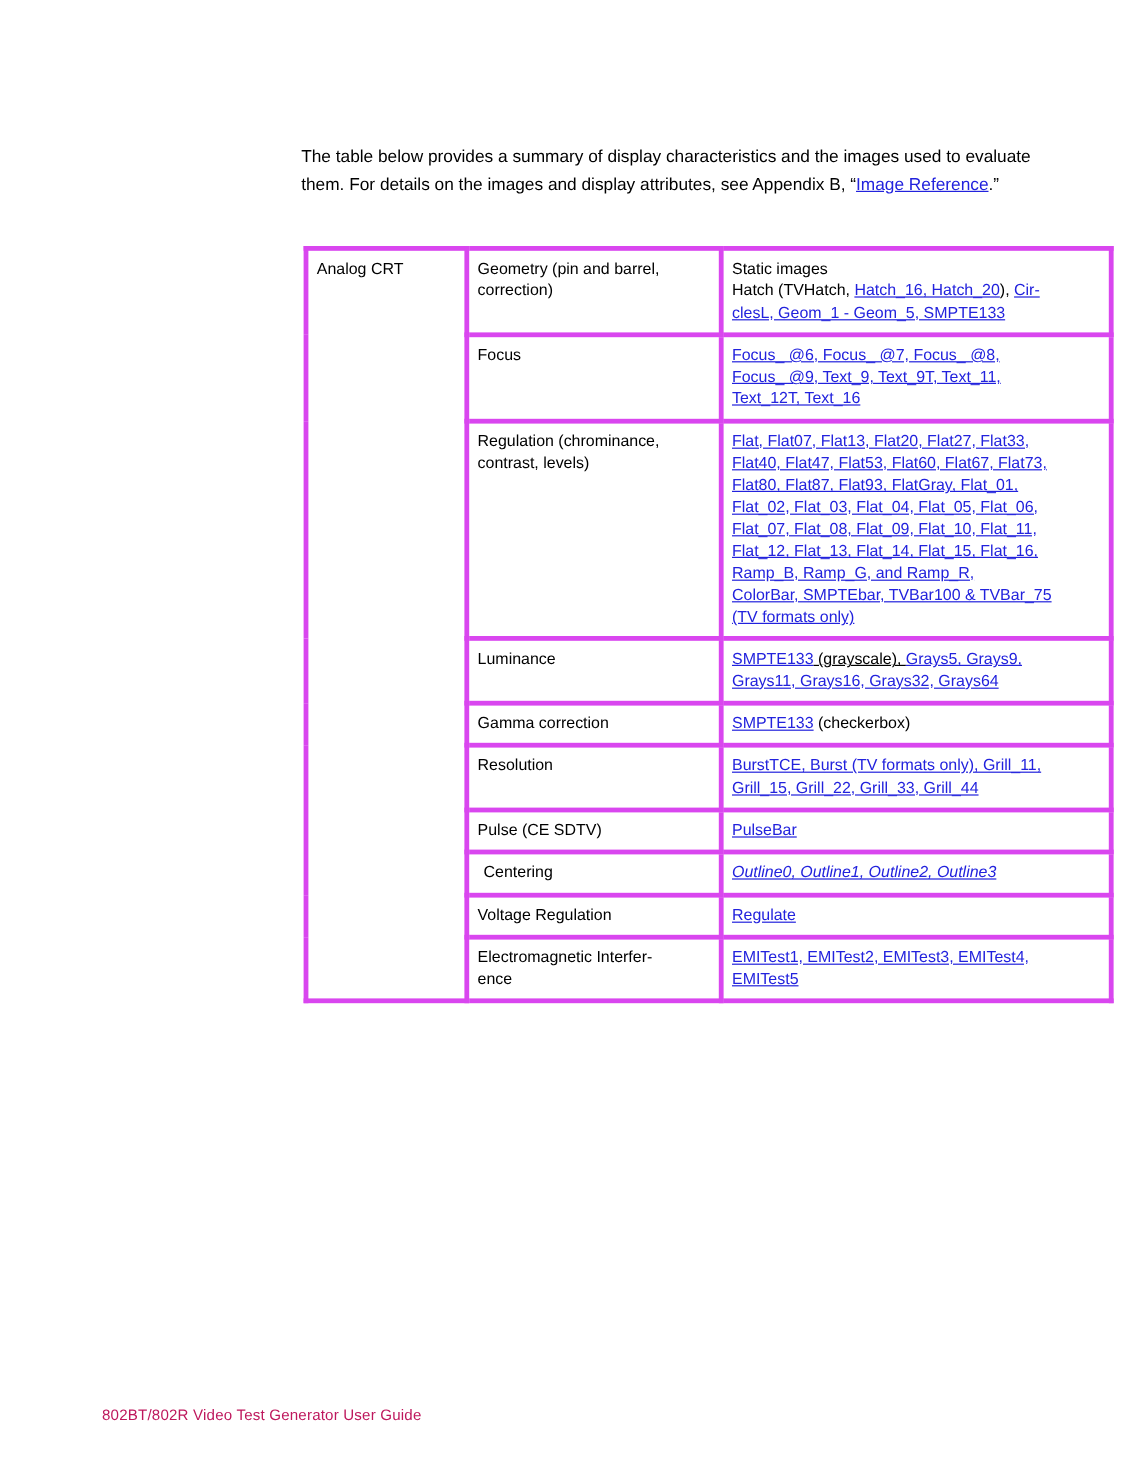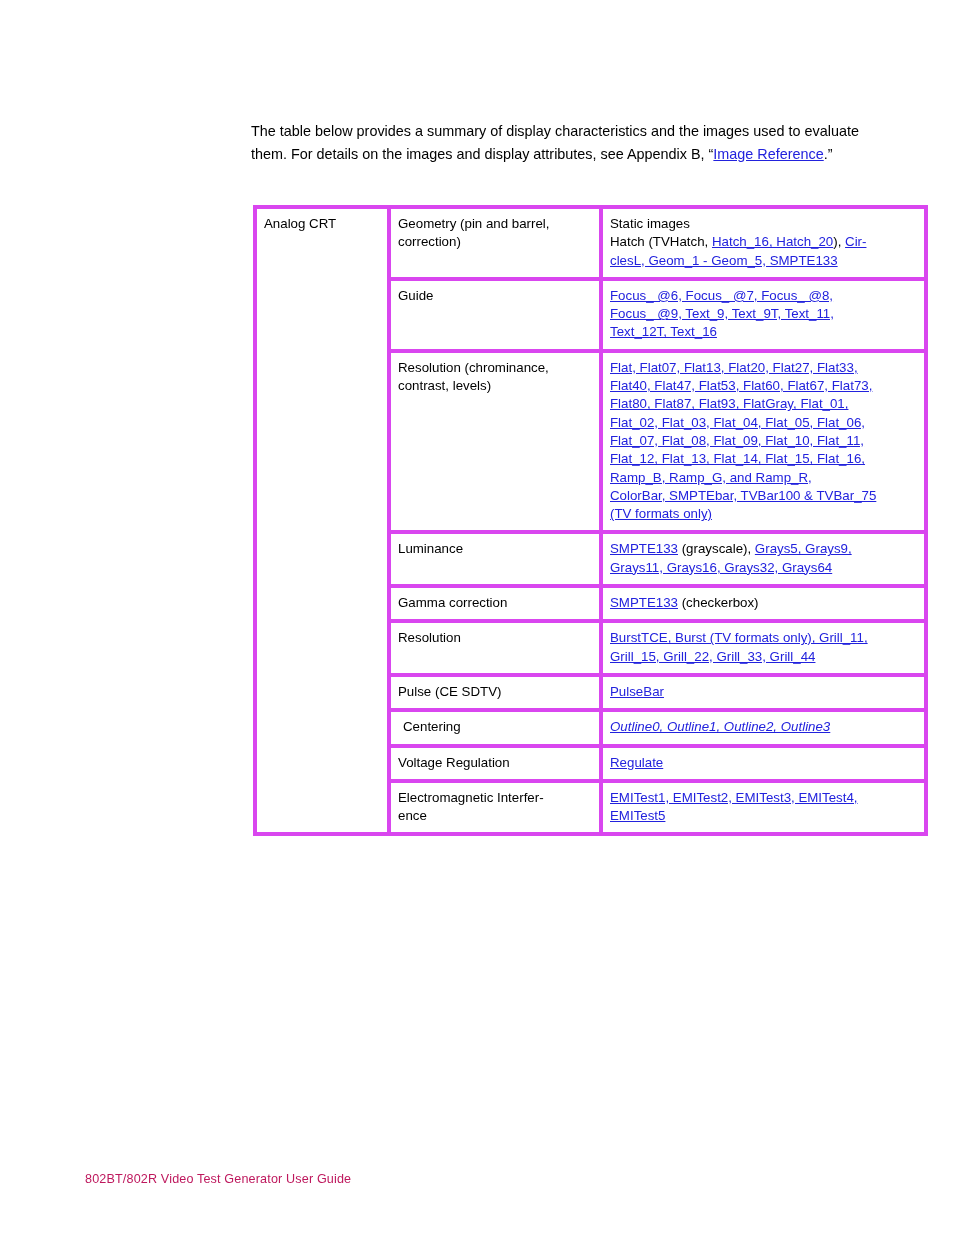--- a/index.html
+++ b/index.html
@@ -86,40 +86,40 @@
     <table class="spec">
       <tbody>
           <tr>
             <td class="c-cat" rowspan="10">Analog CRT</td>
             <td class="c-attr" style="white-space: pre-wrap;">Geometry (pin and barrel, correction)</td>
             <td class="c-img"><span style="white-space: pre-wrap;">Static images
 Hatch (TVHatch, </span><a class="lnk" href="#" style="white-space: pre-wrap;">Hatch_16, Hatch_20</a><span style="white-space: pre-wrap;">), </span><a class="lnk" href="#" style="white-space: pre-wrap;">Cir-
 clesL, Geom_1 - Geom_5, SMPTE133</a></td>
           </tr>
           <tr>
-            <td class="c-attr" style="white-space: pre-wrap;">Guide</td>
+            <td class="c-attr" style="white-space: pre-wrap;">Focus</td>
             <td class="c-img"><a class="lnk" href="#" style="white-space: pre-wrap;">Focus_ @6, Focus_ @7, Focus_ @8,
 Focus_ @9, Text_9, Text_9T, Text_11,
 Text_12T, Text_16</a></td>
           </tr>
           <tr>
-            <td class="c-attr" style="white-space: pre-wrap;">Resolution (chrominance, contrast, levels)</td>
+            <td class="c-attr" style="white-space: pre-wrap;">Regulation (chrominance, contrast, levels)</td>
             <td class="c-img"><a class="lnk" href="#" style="white-space: pre-wrap;">Flat, Flat07, Flat13, Flat20, Flat27, Flat33,
 Flat40, Flat47, Flat53, Flat60, Flat67, Flat73,
 Flat80, Flat87, Flat93, FlatGray, Flat_01,
 Flat_02, Flat_03, Flat_04, Flat_05, Flat_06,
 Flat_07, Flat_08, Flat_09, Flat_10, Flat_11,
 Flat_12, Flat_13, Flat_14, Flat_15, Flat_16,
 Ramp_B, Ramp_G, and Ramp_R,
 ColorBar, SMPTEbar, TVBar100 &amp; TVBar_75
 (TV formats only)</a></td>
           </tr>
           <tr>
             <td class="c-attr" style="white-space: pre-wrap;">Luminance</td>
-            <td class="c-img"><a class="lnk" href="#" style="white-space: pre-wrap;">SMPTE133</a><span style="white-space: pre-wrap;"> (grayscale), </span><a class="lnk" href="#" style="white-space: pre-wrap;">Grays5, Grays9,
+            <td class="c-img"><a class="lnk" href="#" style="white-space: pre-wrap;">SMPTE133</a><span style="white-space: pre-wrap; text-decoration: underline;"> (grayscale), </span><a class="lnk" href="#" style="white-space: pre-wrap;">Grays5, Grays9,
 Grays11, Grays16, Grays32, Grays64</a></td>
           </tr>
           <tr>
             <td class="c-attr" style="white-space: pre-wrap;">Gamma correction</td>
             <td class="c-img"><a class="lnk" href="#" style="white-space: pre-wrap;">SMPTE133</a><span style="white-space: pre-wrap;"> (checkerbox)</span></td>
           </tr>
           <tr>
             <td class="c-attr" style="white-space: pre-wrap;">Resolution</td>
             <td class="c-img"><a class="lnk" href="#" style="white-space: pre-wrap;">BurstTCE, Burst (TV formats only), Grill_11,
 Grill_15, Grill_22, Grill_33, Grill_44</a></td>

